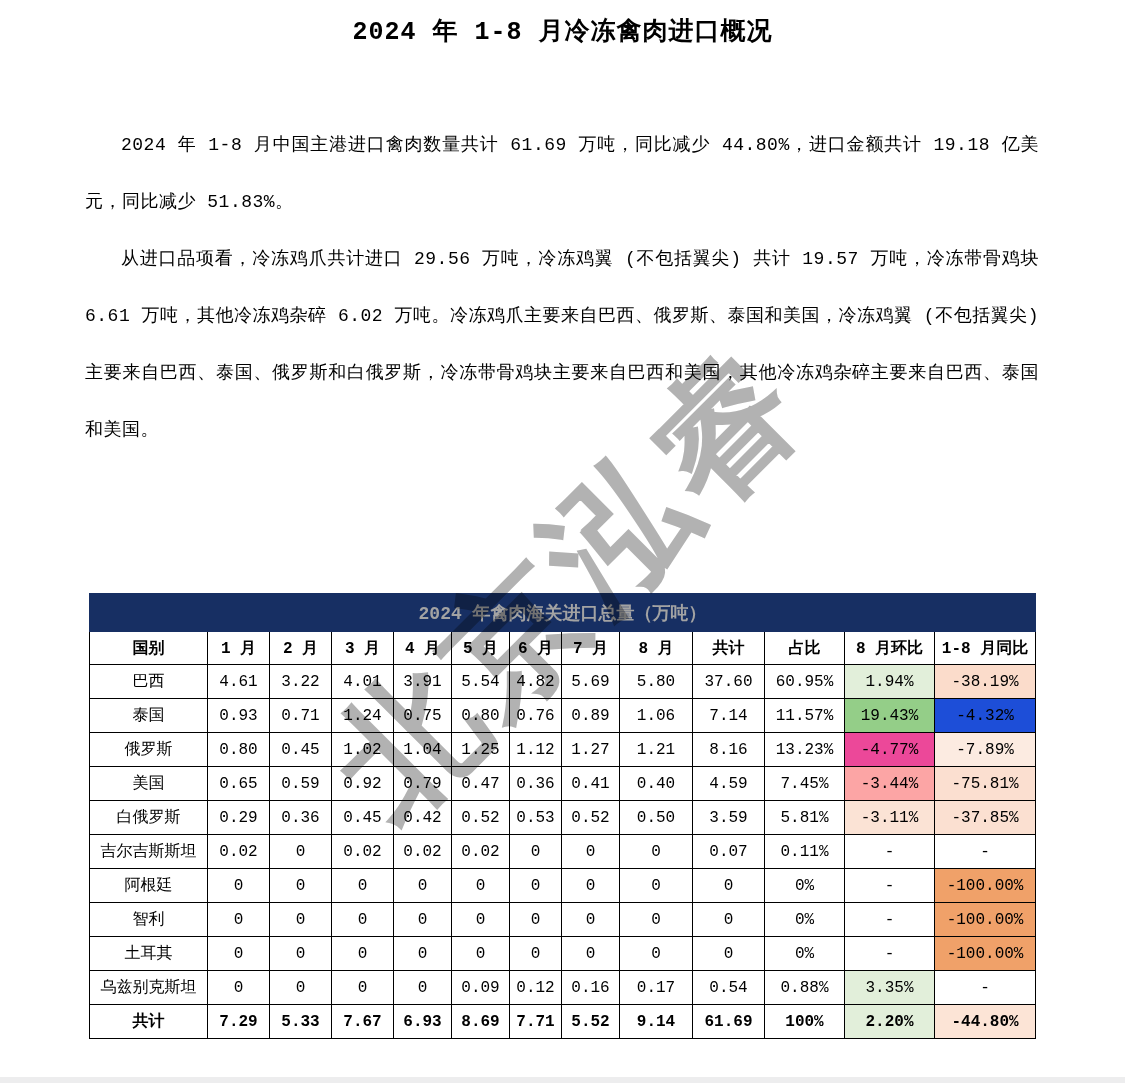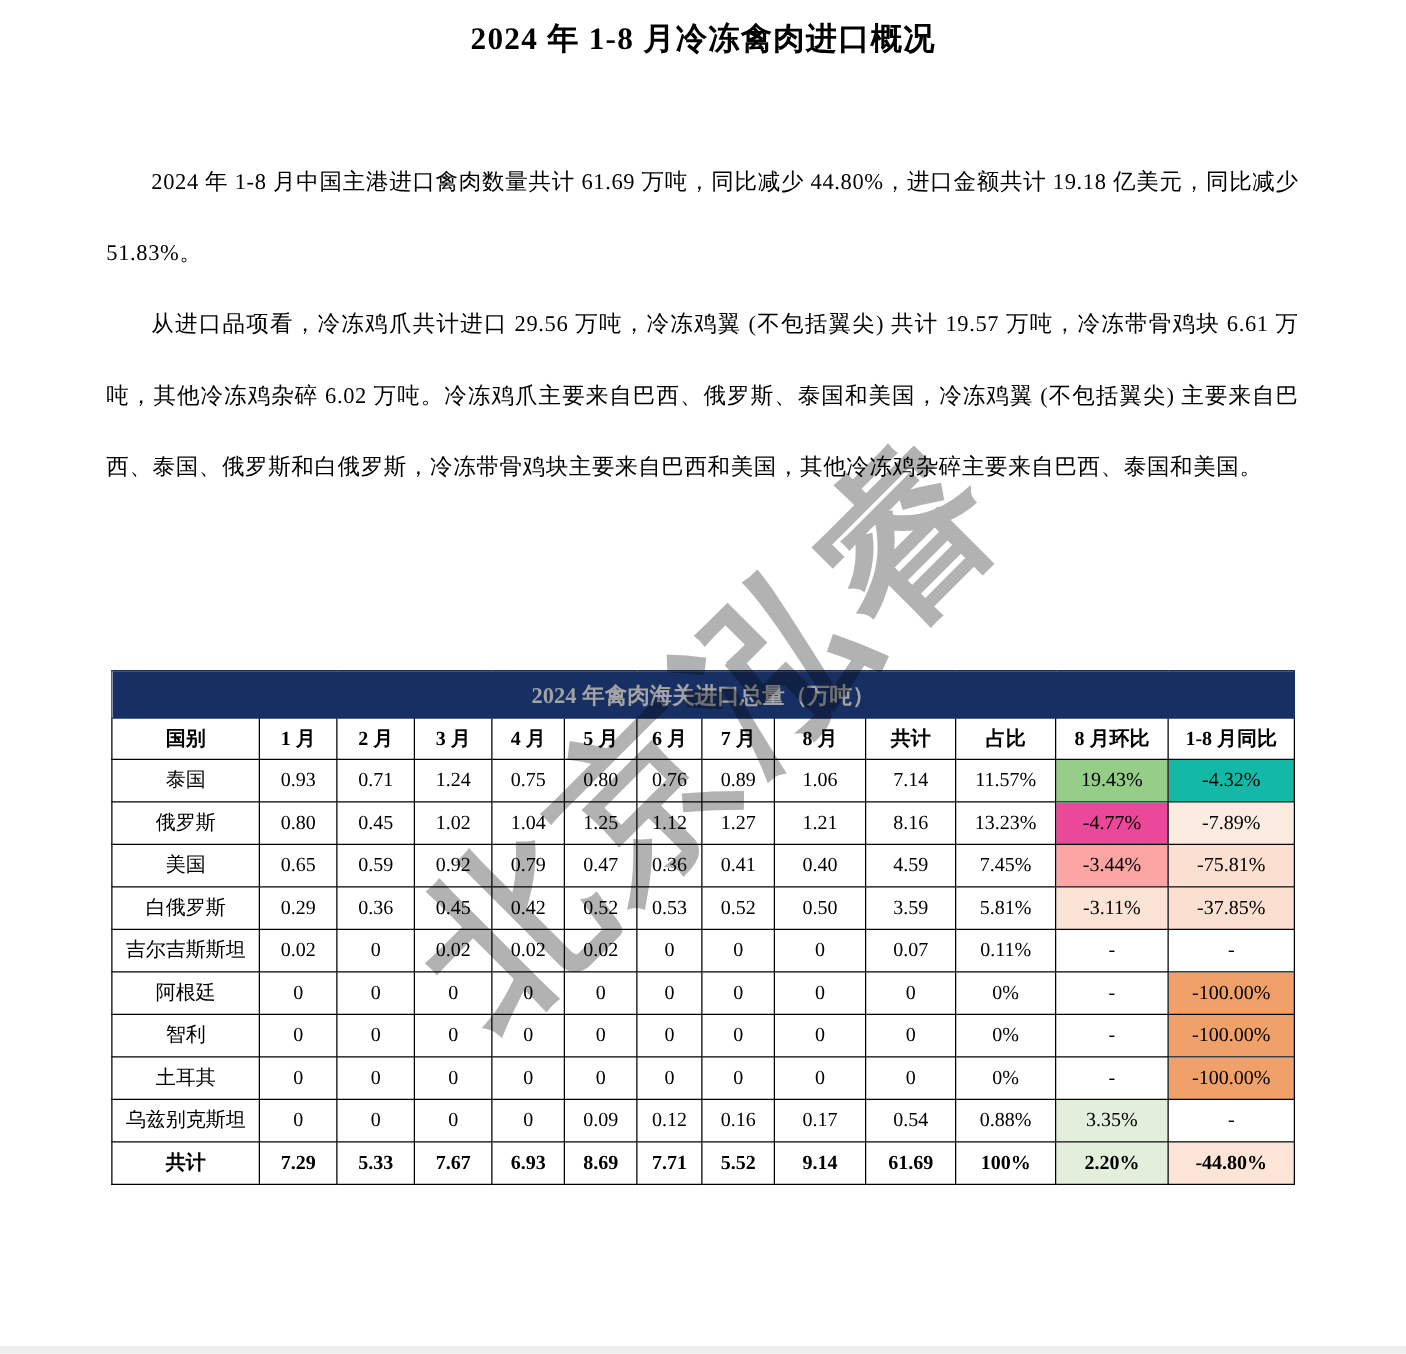--- a/index.html
+++ b/index.html
@@ -2,21 +2,21 @@
 <html><head>
 <meta charset="utf-8">
 <style>
   html, body { margin: 0; padding: 0; background: #ffffff; }
   .page {
     position: relative;
     width: 1125px;
     height: 1083px;
     background: #ffffff;
     overflow: hidden;
-    font-family: Liberation Serif, serif;
+    font-family: Liberation Mono, monospace;
     color: #000000;
   }
   .doc-title {
     margin: 14px 0 0 0;
     text-align: center;
     font-size: 25px;
     font-weight: bold;
     letter-spacing: 1px;
   }
   .body-text {
@@ -126,33 +126,48 @@
             <th>7 月</th>
             <th>8 月</th>
             <th>共计</th>
             <th>占比</th>
             <th>8 月环比</th>
             <th>1-8 月同比</th>
           </tr>
       </thead>
       <tbody id="table-body">
           <tr>
+            <td>巴西</td>
+            <td>4.61</td>
+            <td>3.22</td>
+            <td>4.01</td>
+            <td>3.91</td>
+            <td>5.54</td>
+            <td>4.82</td>
+            <td>5.69</td>
+            <td>5.80</td>
+            <td>37.60</td>
+            <td>60.95%</td>
+            <td style="background: rgb(226, 239, 218);">1.94%</td>
+            <td style="background: rgb(251, 220, 203);">-38.19%</td>
+          </tr>
+          <tr>
             <td>泰国</td>
             <td>0.93</td>
             <td>0.71</td>
             <td>1.24</td>
             <td>0.75</td>
             <td>0.80</td>
             <td>0.76</td>
             <td>0.89</td>
             <td>1.06</td>
             <td>7.14</td>
             <td>11.57%</td>
             <td style="background: rgb(148, 206, 136);">19.43%</td>
-            <td style="background: #14b8a6;">-4.32%</td>
+            <td style="background: #1d4ed8;">-4.32%</td>
           </tr>
           <tr>
             <td>俄罗斯</td>
             <td>0.80</td>
             <td>0.45</td>
             <td>1.02</td>
             <td>1.04</td>
             <td>1.25</td>
             <td>1.12</td>
             <td>1.27</td>

